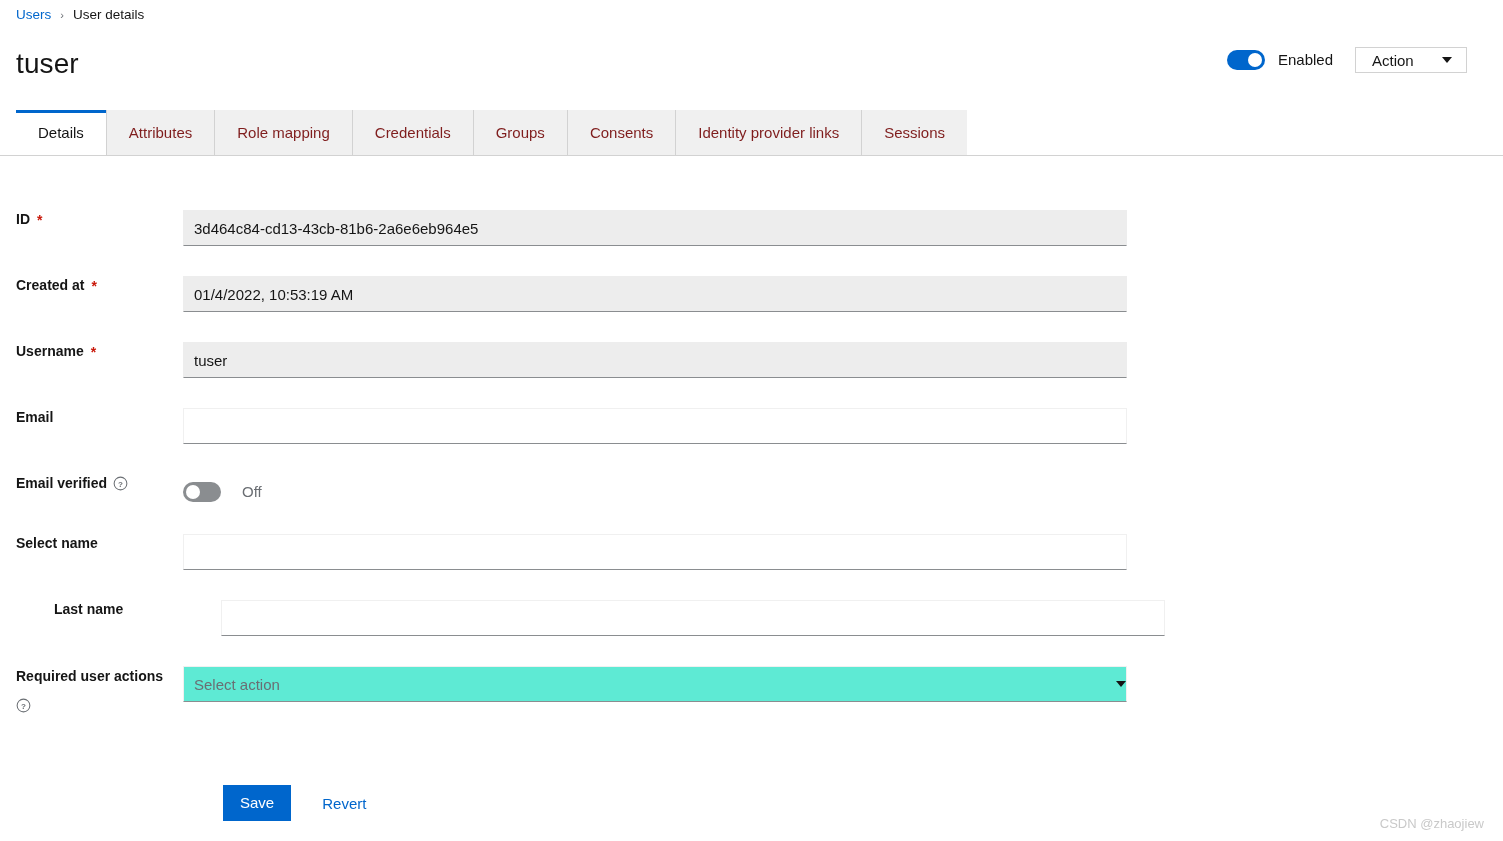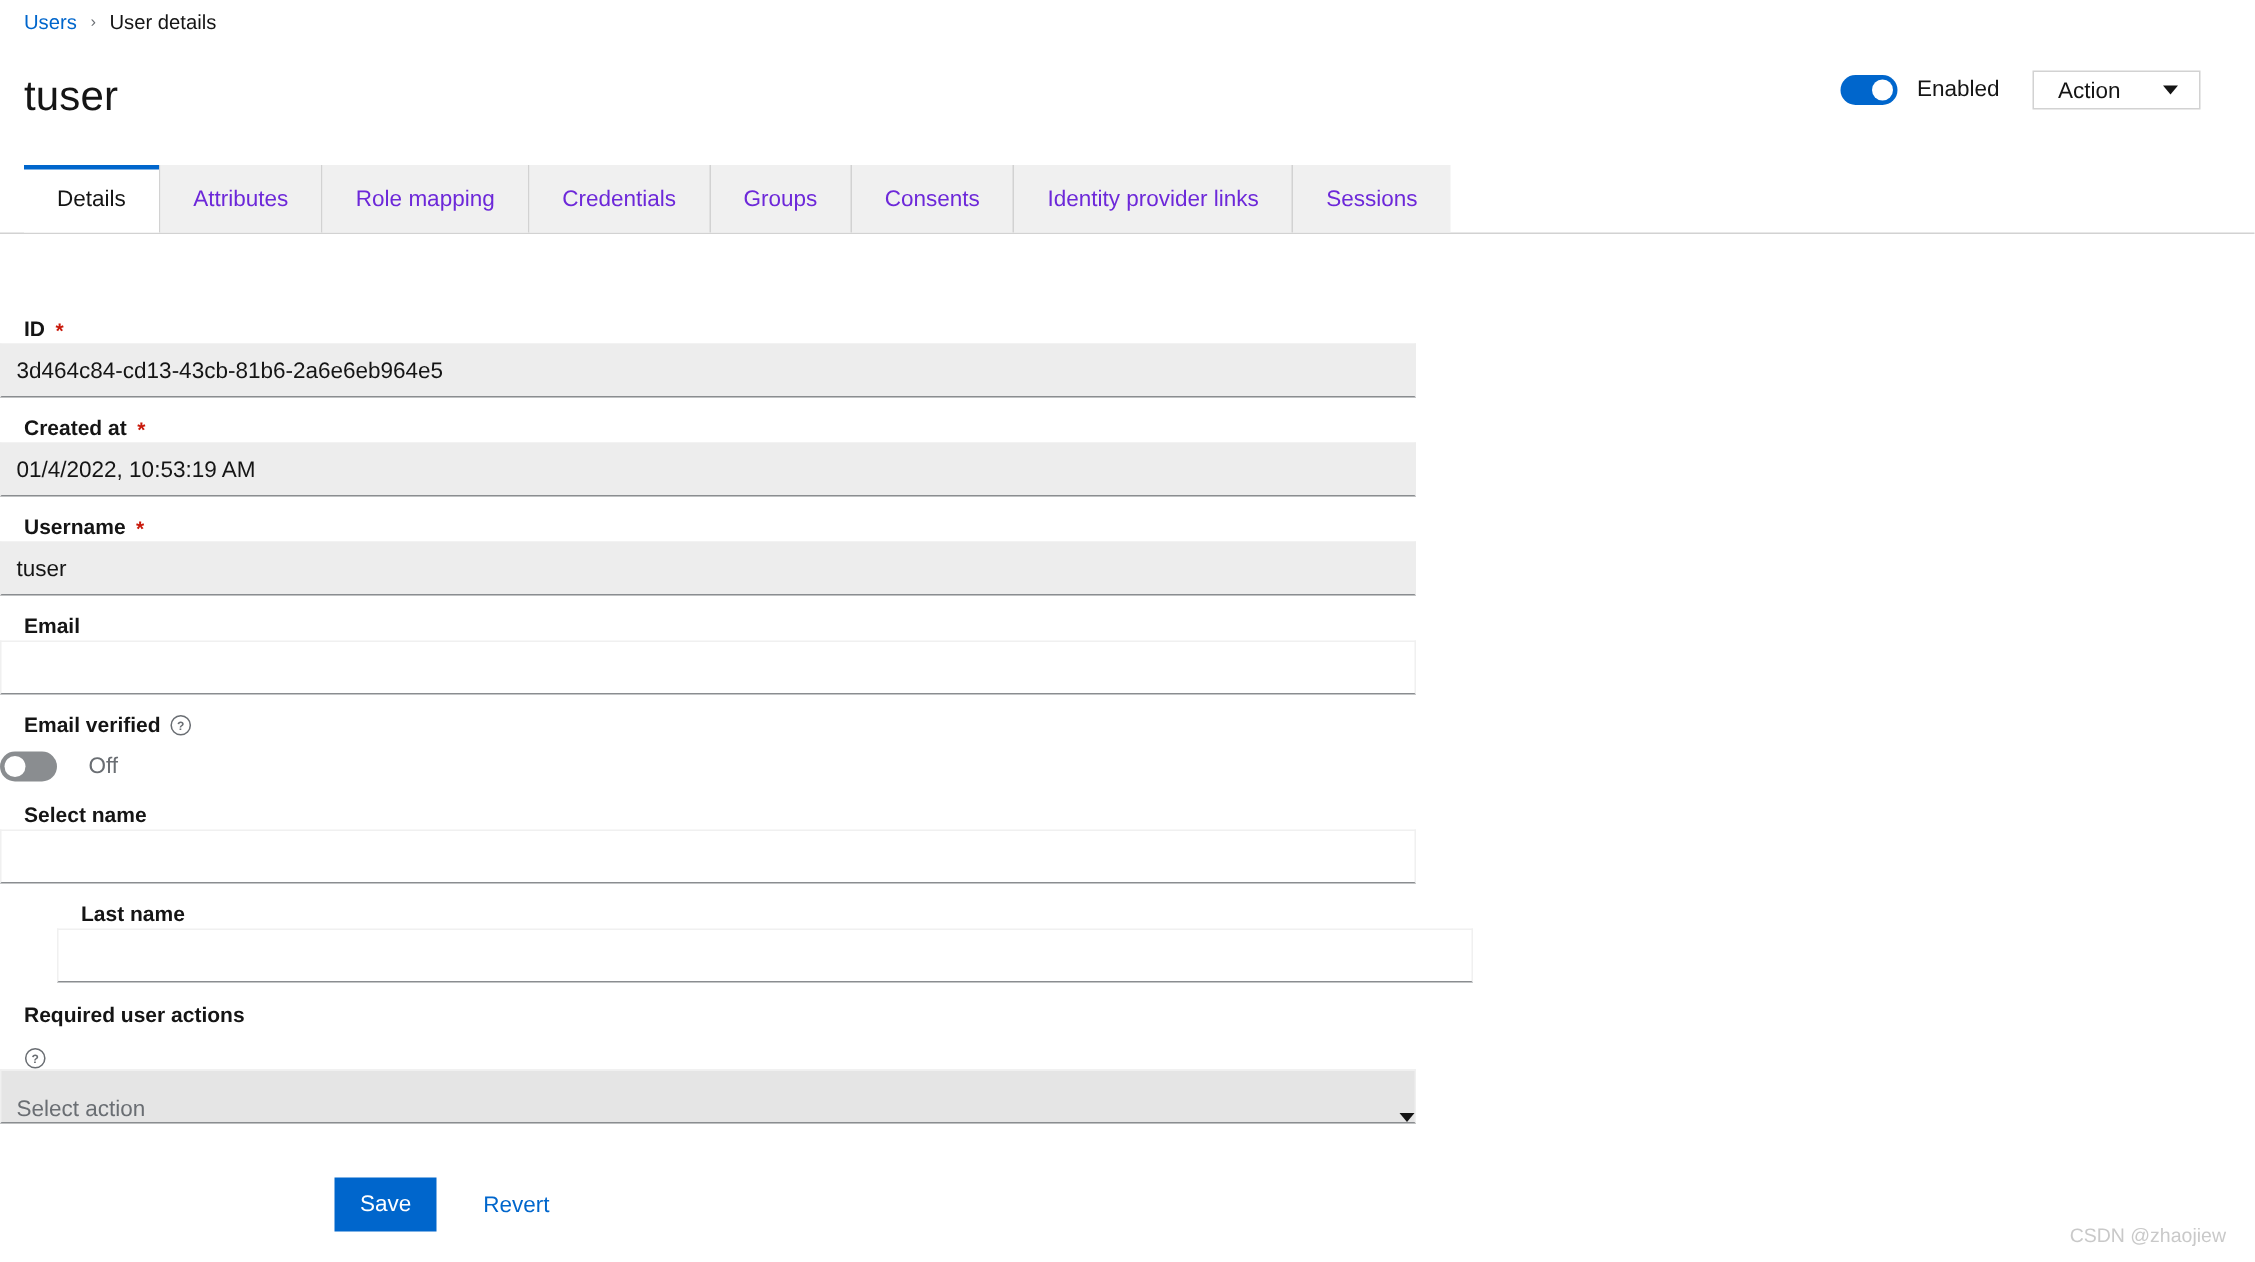--- a/index.html
+++ b/index.html
@@ -144,21 +144,21 @@
     height: 45px;
   }
   .tab {
     position: relative;
     display: flex;
     align-items: center;
     justify-content: center;
     padding: 0 22px;
     height: 45px;
     font-size: 15px;
-    color: #6d28d9;
+    color: #7f1d1d;
     background: #f0f0f0;
     cursor: pointer;
     border-right: 1px solid #d2d2d2;
     white-space: nowrap;
   }
   .tab:last-child { border-right: none; }
   .tab.active {
     background: #ffffff;
     color: #151515;
     border-right: 1px solid #d2d2d2;
@@ -176,21 +176,20 @@
     position: absolute;
     left: 0;
     top: 156px;
     width: 1503px;
   }
   .form-row {
     position: relative;
     display: flex;
     align-items: flex-start;
     margin-bottom: 0;
-    flex-direction: column;
   }
   .form-label {
     width: 183px;
     padding-left: 16px;
     padding-right: 8px;
     font-size: 14px;
     font-weight: bold;
     color: #151515;
     line-height: 19px;
     display: flex;
@@ -238,23 +237,23 @@
     border: 1px solid #ededed;
     border-bottom: 1px solid #8a8d90;
     color: #151515;
   }
 
   .select-control {
     width: 100%;
     height: 36px;
     border: 1px solid #f0f0f0;
     border-bottom: 1px solid #8a8d90;
-    background: #e5e5e5;
-    display: flex;
-    align-items: flex-end;
+    background: #5eead4;
+    display: flex;
+    align-items: center;
     justify-content: space-between;
     padding: 0 0 0 10px;
     cursor: pointer;
   }
   .select-placeholder {
     font-size: 15px;
     color: #6a6e73;
   }
   .select-caret {
     width: 0; height: 0;

